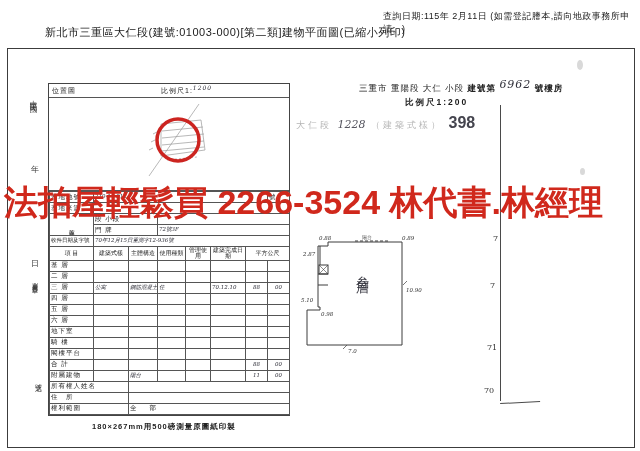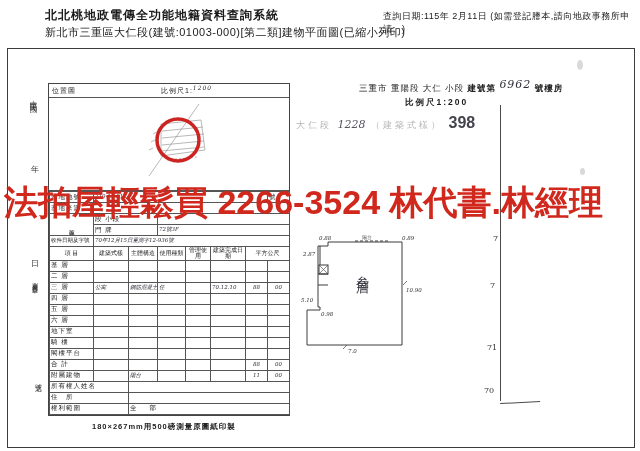--- a/index.html
+++ b/index.html
@@ -55,21 +55,20 @@
   .noise{position:absolute;background:#d9d9d9;border-radius:50%;}
   
   .watermark{position:absolute;left:4px;top:180px;width:636px;font-size:34px;font-weight:bold;
              letter-spacing:0px;white-space:nowrap;z-index:50;font-family:"Liberation Sans","DejaVu Sans",sans-serif;}
 </style>
 </head>
 <body>
 
 <div class="screen">
 
-  <div class="sys-title">北北桃地政電傳全功能地籍資料查詢系統</div>
   <div class="query-date">查詢日期:115年 2月11日 (如需登記謄本,請向地政事務所申請。)</div>
   <div class="doc-line">新北市三重區大仁段(建號:01003-000)[第二類]建物平面圖(已縮小列印)</div>
 
   <div class="scan"></div>
 
 
   <div class="m-era vtext">中華民國</div>
   <div class="m-year">年</div>
   <div class="m-day">日</div>
   <div class="m-surv vtext">測量員簽章</div>

